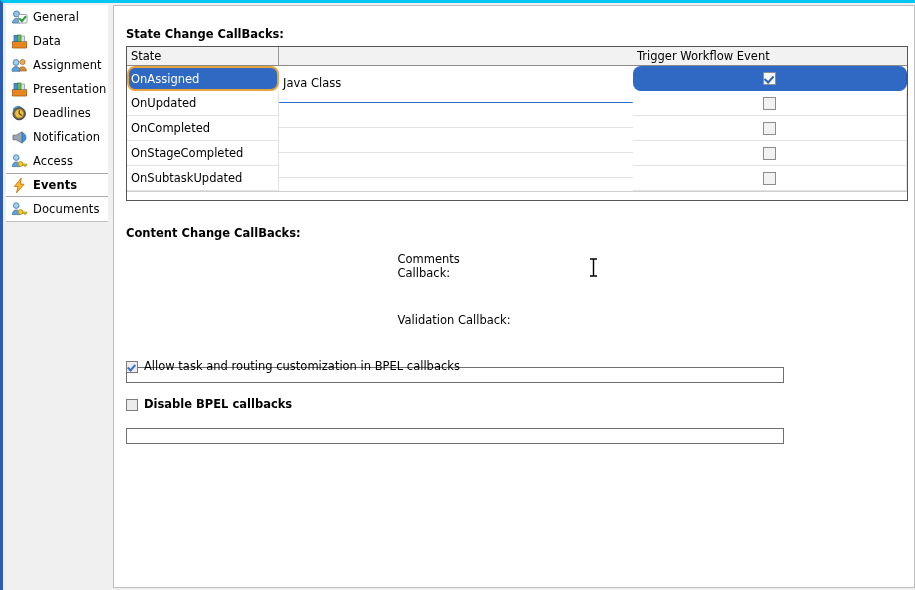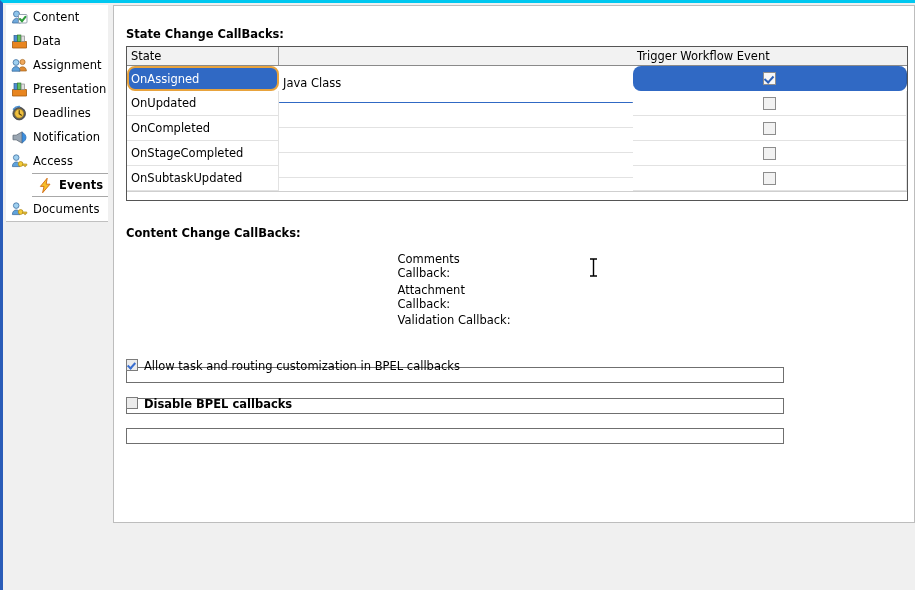--- a/index.html
+++ b/index.html
@@ -60,38 +60,37 @@
     font-size: 11.5px;
     color: #000;
     margin-left: 5px;
     letter-spacing: 0.1px;
   }
   .side-item.selected {
     background: #ffffff;
     border-top: 1px solid #a8a8a8;
     border-bottom: 1px solid #a8a8a8;
     box-shadow: inset 0 1px 0 #fff;
-    margin-left: 26px;
   }
   .side-item.selected .side-label {
     font-weight: bold;
   }
   .side-icon {
     width: 17px; height: 17px;
     position: relative;
     flex: 0 0 auto;
   }
 
   
   #content-panel {
     position: absolute;
     left: 110px;
     top: 2px;
     width: 802px;
-    height: 518px;
+    height: 583px;
     background: #ffffff;
     border: 1px solid #bdbdbd;
     box-sizing: border-box;
   }
 
   .section-title {
     position: absolute;
     font-weight: bold;
     font-size: 11.5px;
     color: #000;
@@ -214,21 +213,21 @@
   }
   #row-comments   { top: 246px; }
   #row-attachment { top: 277px; }
   #row-validation { top: 307px; }
 
   
   .opt-row {
     position: absolute;
     left: 12px;
     display: flex;
-    align-items: flex-start;
+    align-items: flex-end;
   }
   #opt-allow   { top: 353px; }
   #opt-disable { top: 391px; font-weight: bold; }
   .opt-cb {
     width: 12px; height: 12px;
     border: 1px solid #7c7c7c;
     background: #ececec;
     box-sizing: border-box;
     position: relative;
     flex: 0 0 12px;
@@ -270,21 +269,21 @@
 
       <div class="side-item">
         <span class="side-icon">
           <svg width="17" height="17" viewBox="0 0 17 17">
             <circle cx="5.5" cy="5" r="3" fill="#8fc4ea" stroke="#3f6f9f" stroke-width="0.8"></circle>
             <path d="M1.5 14c0-3 2-4.5 4-4.5s4 1.5 4 4.5z" fill="#6fa9dc" stroke="#3f6f9f" stroke-width="0.8"></path>
             <rect x="7.5" y="5.5" width="8.5" height="8.5" rx="1" fill="#ffffff" stroke="#7d8d9d" stroke-width="0.8"></rect>
             <path d="M9 10l2 2.2 3.4-4.4" stroke="#2f9c3c" stroke-width="2.1" fill="none" stroke-linecap="round"></path>
           </svg>
         </span>
-        <span class="side-label">Content</span>
+        <span class="side-label">General</span>
       </div>
 
       <div class="side-item">
         <span class="side-icon">
           <svg width="17" height="17" viewBox="0 0 17 17">
             <path d="M1.5 8.5h14v6.5h-14z" fill="#e8851f" stroke="#a45a0c" stroke-width="0.8"></path>
             <rect x="3" y="2.5" width="3.3" height="6" fill="#4d8fd0" stroke="#2b5d91" stroke-width="0.7"></rect>
             <rect x="6.6" y="2" width="3.3" height="6.5" fill="#5fbf5f" stroke="#2f7a2f" stroke-width="0.7"></rect>
             <rect x="10.2" y="3" width="3.3" height="5.5" fill="#e0e0e0" stroke="#8a8a8a" stroke-width="0.7"></rect>
           </svg>
@@ -429,24 +428,20 @@
       <div id="table-filler"></div>
     </div>
 
     <div class="section-title" id="title-content-change">Content Change CallBacks:</div>
 
     <div class="form-row" id="row-comments">
       <span class="form-label">Comments Callback:</span>
       <input class="form-input" type="text" value="" style="">
     </div>
 
-    <div class="form-row" id="row-attachment">
-      <span class="form-label">Attachment Callback:</span>
-      <input class="form-input" type="text" value="" style="">
-    </div>
 
     <div class="form-row" id="row-validation">
       <span class="form-label">Validation Callback:</span>
       <input class="form-input" type="text" value="" style="">
     </div>
 
     <div class="opt-row" id="opt-allow">
       <span class="opt-cb checked"></span>
       <span class="opt-label">Allow task and routing customization in BPEL callbacks</span>
     </div>

